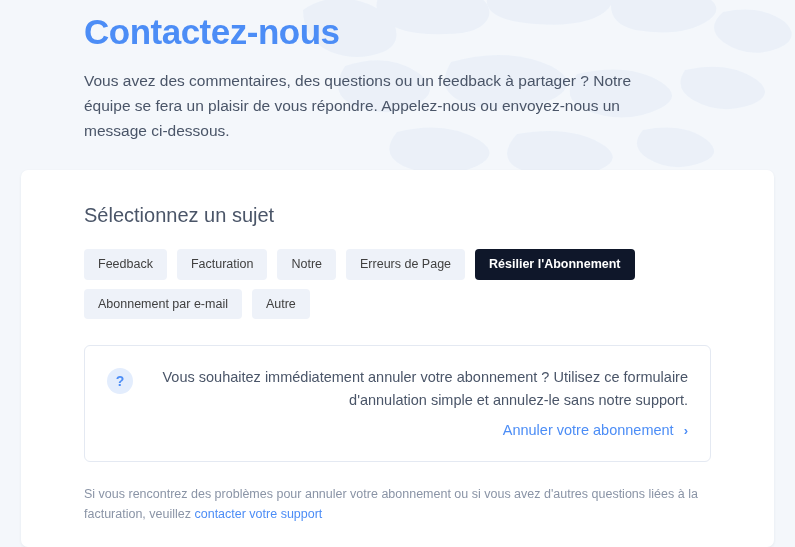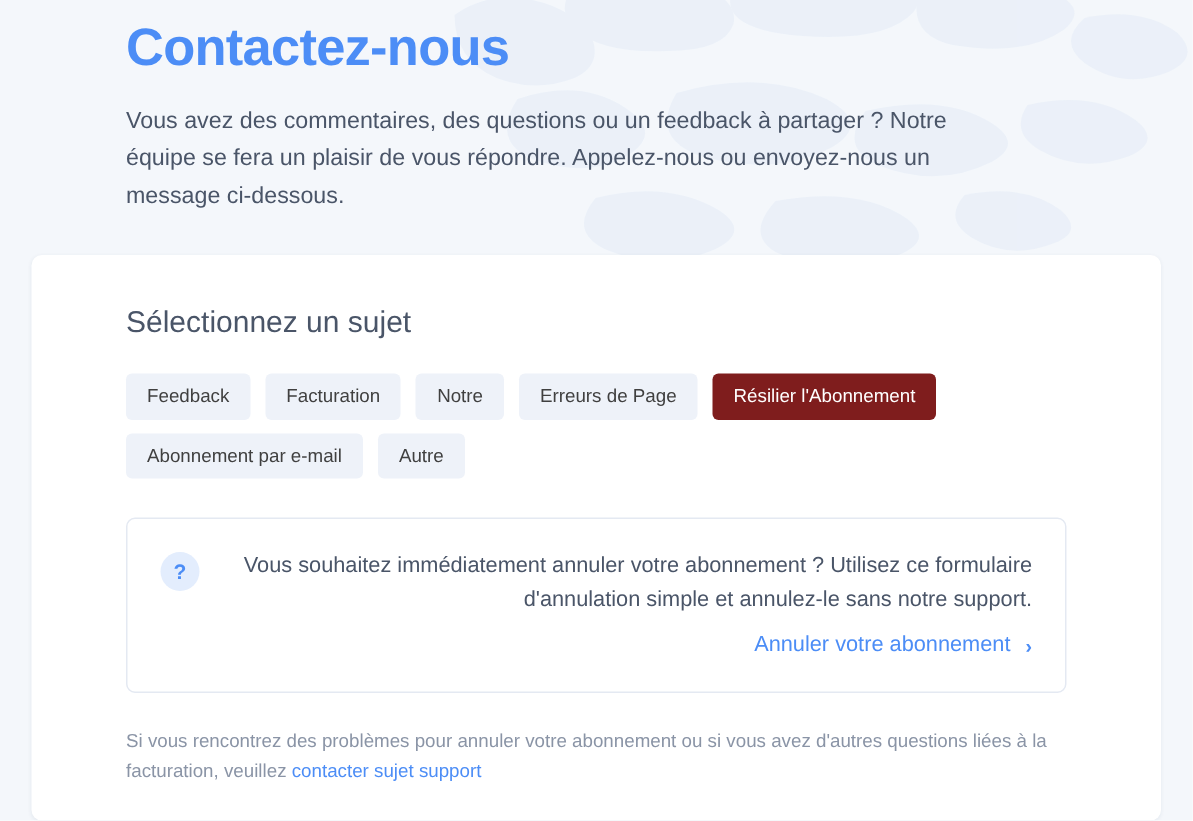--- a/index.html
+++ b/index.html
@@ -93,23 +93,23 @@
     line-height: 1;
     padding: 9px 14px;
     border-radius: 4px;
     background: #eef2f9;
     color: #404040;
     cursor: pointer;
     user-select: none;
     white-space: nowrap;
   }
   .chip.active {
-    background: #7f1d1d;
+    background: #0f172a;
     color: #ffffff;
-    font-weight: normal;
+    font-weight: bold;
   }
 
   .notice {
     margin: 26px 63px 0 63px;
     width: 627px;
     box-sizing: border-box;
     border: 1px solid #e4e9f2;
     border-radius: 6px;
     padding: 20px 22px 22px 22px;
     display: flex;
@@ -216,17 +216,17 @@
       <div class="notice-icon">?</div>
       <div class="notice-body">
         <p class="notice-text">Vous souhaitez immédiatement annuler votre abonnement ? Utilisez ce formulaire d'annulation simple et annulez-le sans notre support.</p>
         <a class="notice-link">
           <span>Annuler votre abonnement</span>
           <span class="chev">›</span>
         </a>
       </div>
     </div>
 
-    <p class="footnote"><span>Si vous rencontrez des problèmes pour annuler votre abonnement ou si vous avez d'autres questions liées à la facturation, veuillez </span><a>contacter sujet support</a><span></span></p>
+    <p class="footnote"><span>Si vous rencontrez des problèmes pour annuler votre abonnement ou si vous avez d'autres questions liées à la facturation, veuillez </span><a>contacter votre support</a><span></span></p>
 
   </div>
 
 </div>
 
 </body></html>

